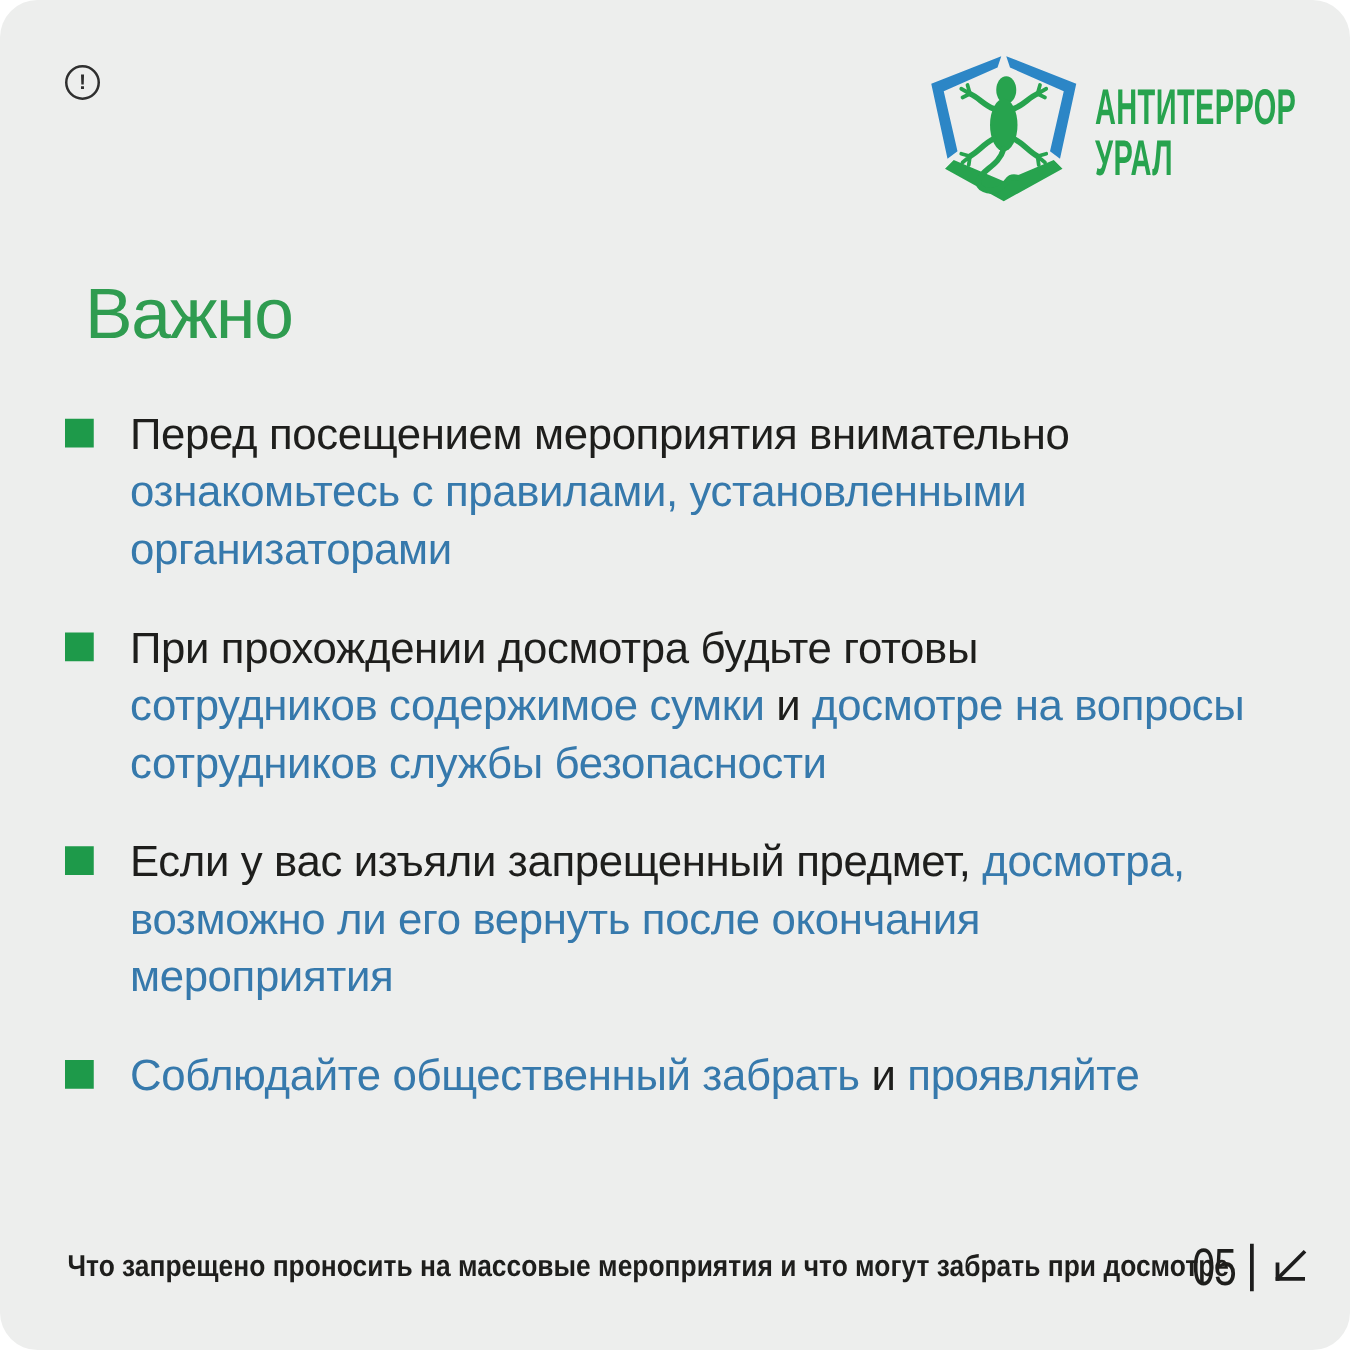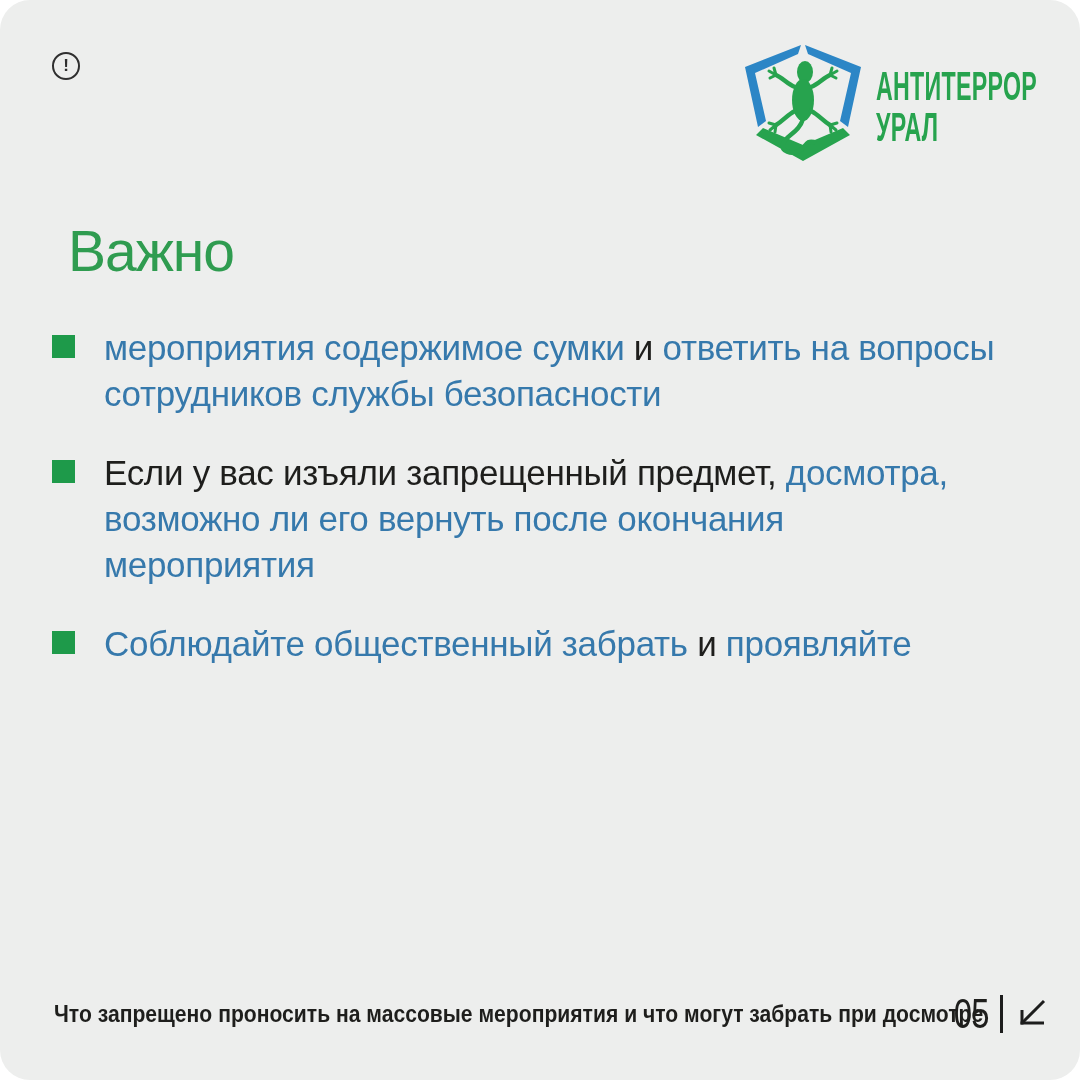--- a/index.html
+++ b/index.html
@@ -114,21 +114,30 @@
       <div>УРАЛ</div>
     </div>
   </div>
 
   <h1 class="title">Важно</h1>
 
   <div class="bullets" id="bullets">
       <div class="bullet">
         <span class="sq"></span>
         <div class="blines">
-          <div class="bline"><span class="seg-blue">мероприятия содержимое сумки</span><span class="seg-dark"> и </span><span class="seg-blue">ответить на вопросы</span></div>
+          <div class="bline"><span class="seg-dark">Перед посещением мероприятия внимательно</span></div>
+          <div class="bline"><span class="seg-blue">ознакомьтесь с правилами, установленными</span></div>
+          <div class="bline"><span class="seg-blue">организаторами</span></div>
+        </div>
+      </div>
+      <div class="bullet">
+        <span class="sq"></span>
+        <div class="blines">
+          <div class="bline"><span class="seg-dark">При прохождении досмотра будьте готовы</span></div>
+          <div class="bline"><span class="seg-blue">сотрудников содержимое сумки</span><span class="seg-dark"> и </span><span class="seg-blue">досмотре на вопросы</span></div>
           <div class="bline"><span class="seg-blue">сотрудников службы безопасности</span></div>
         </div>
       </div>
       <div class="bullet">
         <span class="sq"></span>
         <div class="blines">
           <div class="bline"><span class="seg-dark">Если у вас изъяли запрещенный предмет,</span><span class="seg-blue"> досмотра,</span></div>
           <div class="bline"><span class="seg-blue">возможно ли его вернуть после окончания</span></div>
           <div class="bline"><span class="seg-blue">мероприятия</span></div>
         </div>

